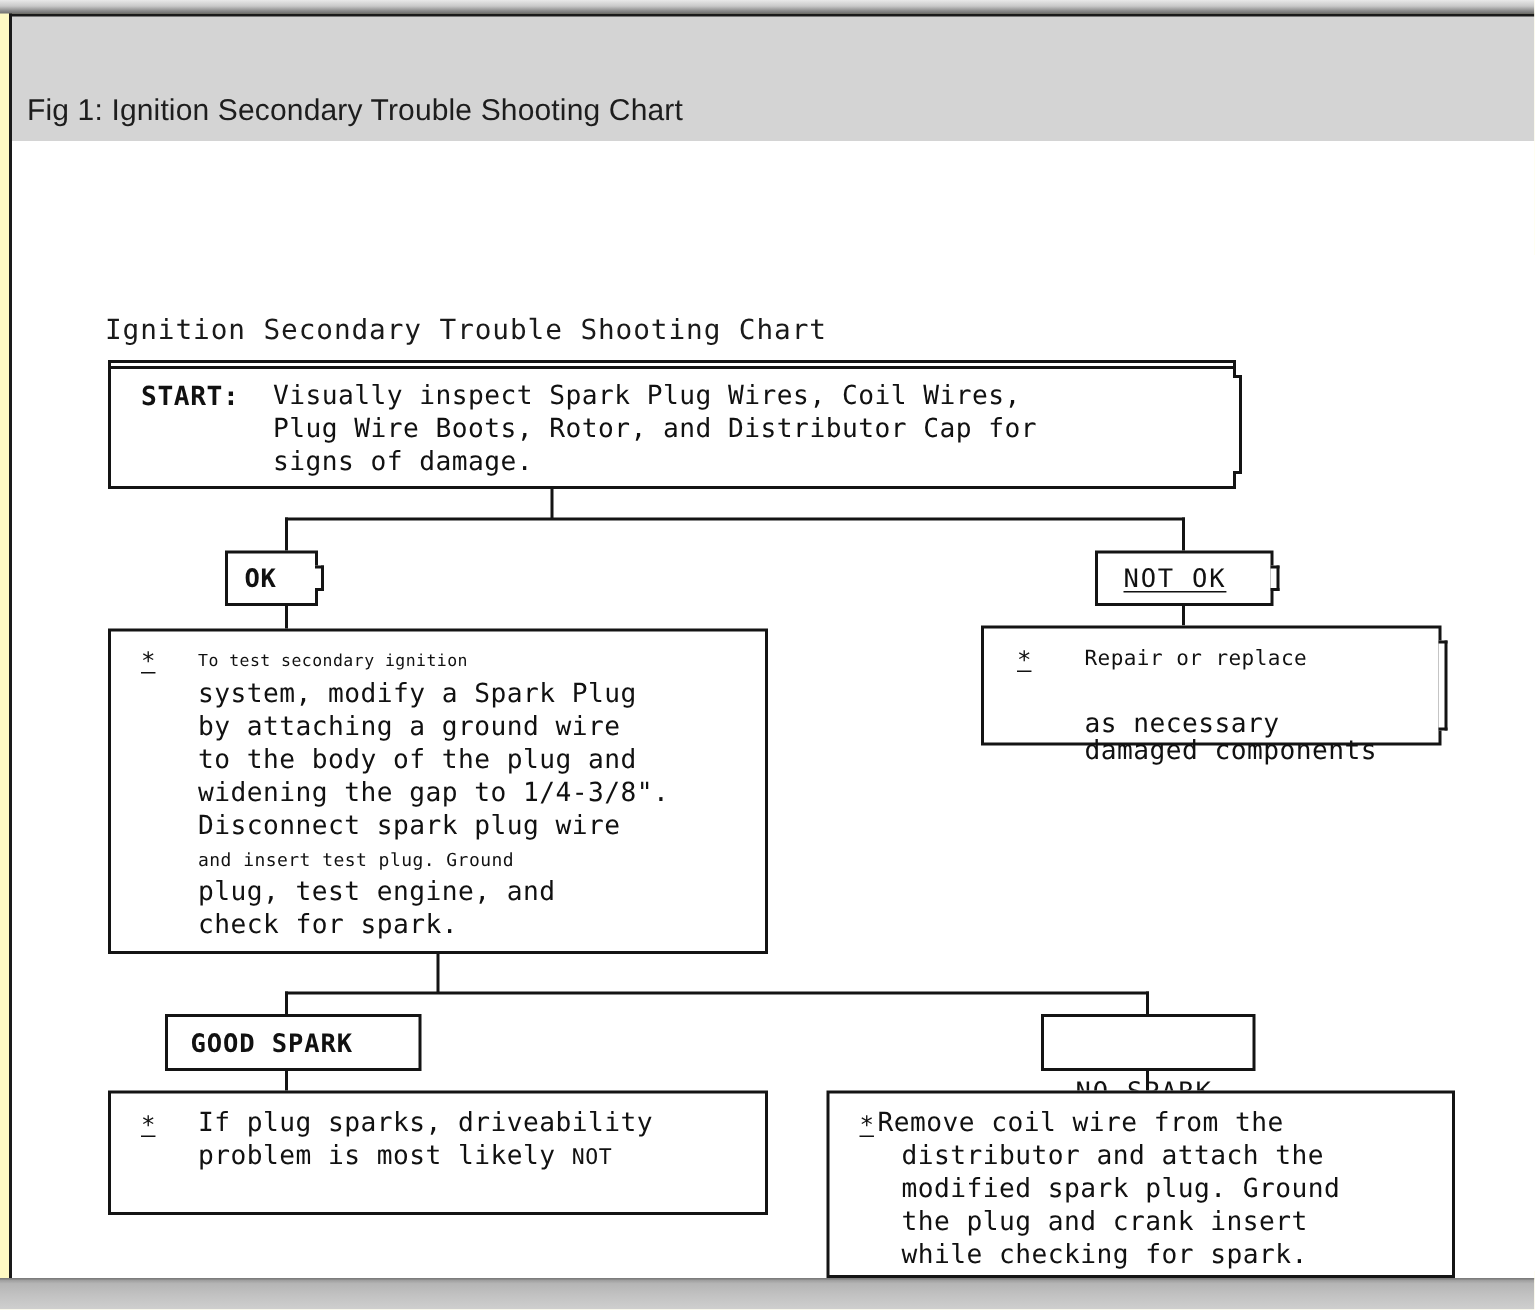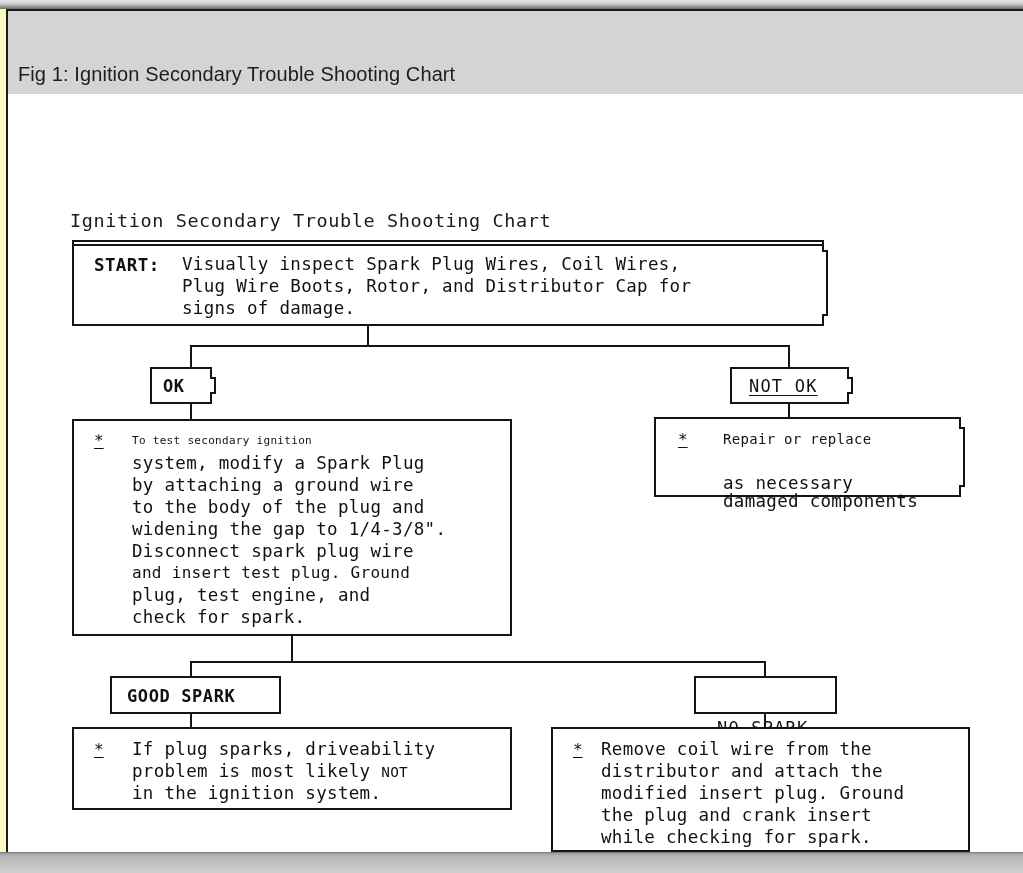--- a/index.html
+++ b/index.html
@@ -196,21 +196,21 @@
     <div class="ln" style="left:780px; top:310px; width:2px; height:13px;"></div>
 
     <div class="node" style="left:64px; top:325px; width:440px; height:217px;">
       <div class="bullet" style="left:20px; top:10px; font-size:16px; line-height:20px;">*</div>
       <div class="node-text" style="left:58px; top:9px; font-size:11px; line-height:22px; letter-spacing:0.3px;">To test secondary ignition</div>
       <div class="node-text" style="left:58px; top:31px; font-size:17.5px; line-height:22px; letter-spacing:0.3px;">system, modify a Spark Plug</div>
       <div class="node-text" style="left:58px; top:53px; font-size:17.5px; line-height:22px; letter-spacing:0.3px;">by attaching a ground wire</div>
       <div class="node-text" style="left:58px; top:75px; font-size:17.5px; line-height:22px; letter-spacing:0.3px;">to the body of the plug and</div>
       <div class="node-text" style="left:58px; top:97px; font-size:17.5px; line-height:22px; letter-spacing:0.3px;">widening the gap to 1/4-3/8".</div>
       <div class="node-text" style="left:58px; top:119px; font-size:17.5px; line-height:22px; letter-spacing:0.3px;">Disconnect spark plug wire</div>
-      <div class="node-text" style="left:58px; top:141px; font-size:16px; line-height:22px; letter-spacing:0.3px;">and insert test plug. Ground</div>
+      <div class="node-text" style="left:58px; top:141px; font-size:12px; line-height:22px; letter-spacing:0.3px;">and insert test plug. Ground</div>
       <div class="node-text" style="left:58px; top:163px; font-size:17.5px; line-height:22px; letter-spacing:0.3px;">plug, test engine, and</div>
       <div class="node-text" style="left:58px; top:185px; font-size:17.5px; line-height:22px; letter-spacing:0.3px;">check for spark.</div>
     </div>
 
     <div class="node shadow" style="left:646px; top:323px; width:307px; height:80px;">
       <div class="bullet" style="left:22px; top:11px; font-size:16px; line-height:20px;">*</div>
       <div class="node-text" style="left:67px; top:9px; font-size:14px; line-height:22px; letter-spacing:0.3px;">Repair or replace</div>
       <div class="node-text" style="left:67px; top:31px; font-size:17.5px; line-height:22px; letter-spacing:0.3px;margin-top:40px;">damaged components</div>
       <div class="node-text" style="left:67px; top:53px; font-size:17.5px; line-height:22px; letter-spacing:0.3px;">as necessary</div>
     </div>
@@ -228,28 +228,27 @@
       <div class="label-text underline" style="left:21px; top:8px; font-size:17px; line-height:21px; letter-spacing:1.2px;margin-top:32px;">NO SPARK</div>
     </div>
 
     <div class="ln" style="left:182px; top:620px; width:2px; height:14px;"></div>
     <div class="ln" style="left:756px; top:620px; width:2px; height:13px;"></div>
 
     <div class="node" style="left:64px; top:633px; width:440px; height:83px;">
       <div class="bullet" style="left:20px; top:11px; font-size:16px; line-height:20px;">*</div>
       <div class="node-text" style="left:58px; top:9px; font-size:17.5px; line-height:22px; letter-spacing:0.3px;">If plug sparks, driveability</div>
       <div class="node-text" style="left:58px; top:31px; font-size:17.5px; line-height:22px; letter-spacing:0.3px;"><span>problem is most likely </span><span class="smallcap">NOT</span></div>
-      <div class="node-text" style="left:58px; top:53px; font-size:17.5px; line-height:22px; letter-spacing:0.3px;">in the ignition system.</div>
     </div>
 
     <div class="node" style="left:543px; top:633px; width:419px; height:125px;">
       <div class="bullet" style="left:20px; top:11px; font-size:16px; line-height:20px;">*</div>
-      <div class="node-text" style="left:48px; top:9px; font-size:17.5px; line-height:22px; letter-spacing:0.3px;">Remove coil wire from the</div>
+      <div class="node-text" style="left:32px; top:9px; font-size:17.5px; line-height:22px; letter-spacing:0.3px;">Remove coil wire from the</div>
       <div class="node-text" style="left:48px; top:31px; font-size:17.5px; line-height:22px; letter-spacing:0.3px;">distributor and attach the</div>
-      <div class="node-text" style="left:48px; top:53px; font-size:17.5px; line-height:22px; letter-spacing:0.3px;">modified insert plug. Ground</div>
+      <div class="node-text" style="left:48px; top:53px; font-size:17.5px; line-height:22px; letter-spacing:0.3px;">modified spark plug. Ground</div>
       <div class="node-text" style="left:48px; top:75px; font-size:17.5px; line-height:22px; letter-spacing:0.3px;">the plug and crank insert</div>
       <div class="node-text" style="left:48px; top:97px; font-size:17.5px; line-height:22px; letter-spacing:0.3px;">while checking for spark.</div>
     </div>
 
     <div class="ln" style="left:744px; top:756px; width:2px; height:4px;"></div>
 
   </div>
 
   <div class="bottom-gradient"></div>
 

